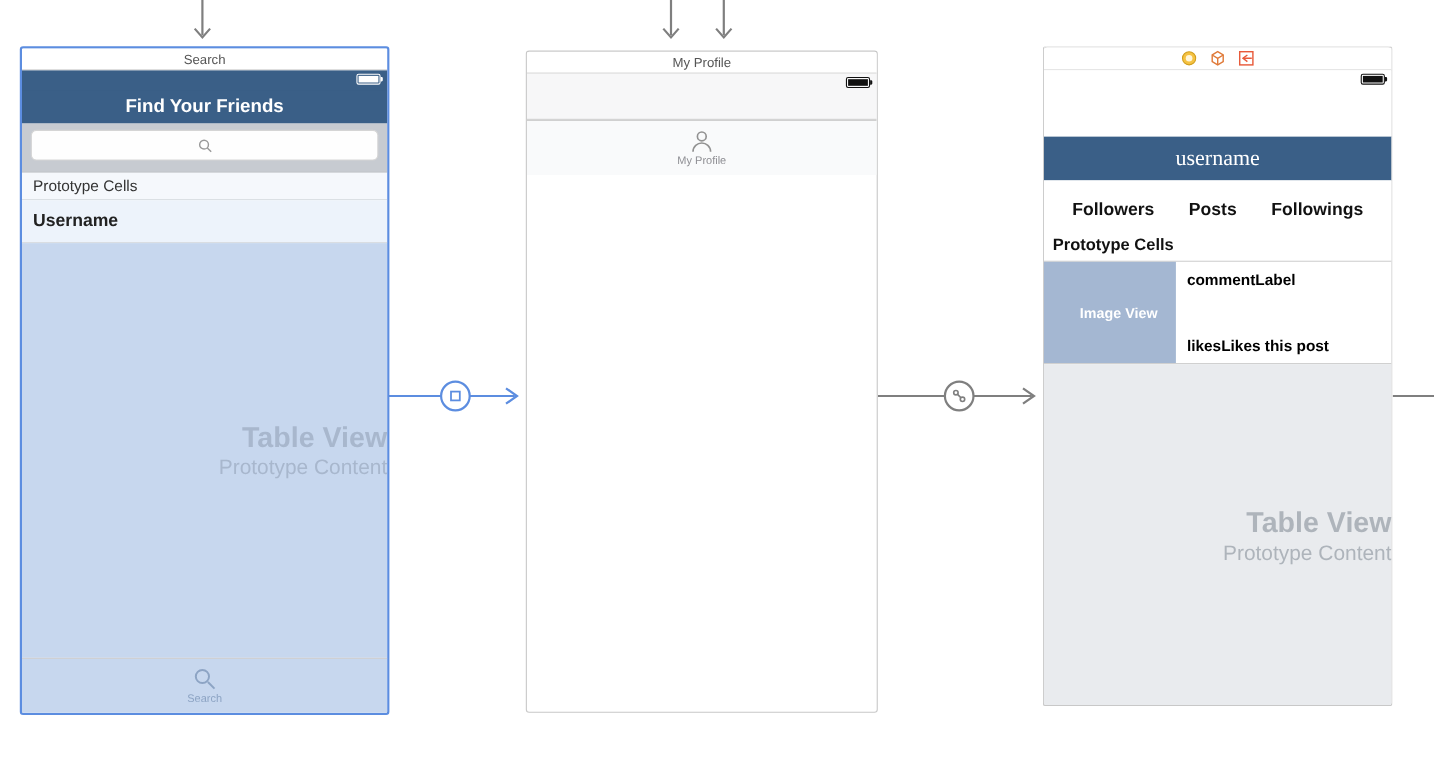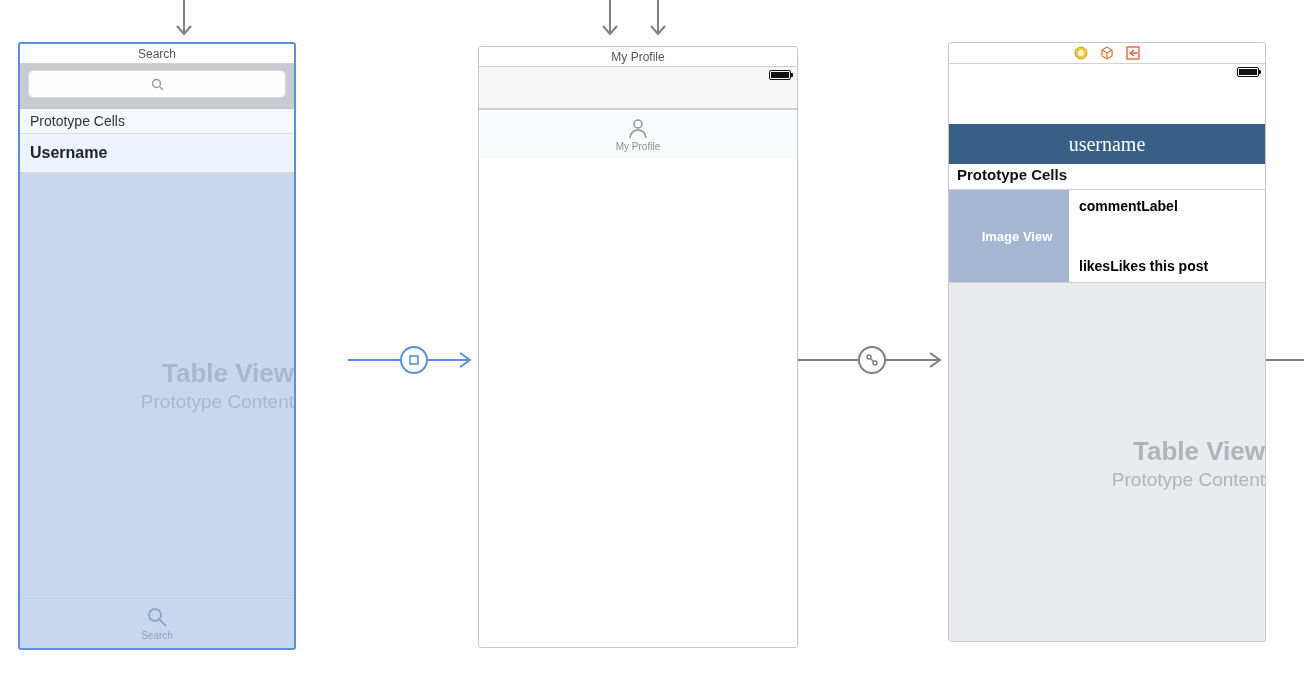--- a/index.html
+++ b/index.html
@@ -121,21 +121,21 @@
     display: flex;
     align-items: center;
     justify-content: center;
     flex-direction: column;
     color: #929292;
   }
   .tab-bar .label { font-size: 10px; margin-top: 2px; color: #8e8e93; }
   .tab-bar.selected-blue { background: #c7d7ee; }
   .tab-bar.selected-blue .label { color: #8da4c4; }
   .vc-inner { height: calc(100% - 20px); display: flex; flex-direction: column; }
-  .vc1 { left: 18px; top: 42px; width: 278px; height: 608px; border: 2px solid #5c8de0; }
+  .vc1 { left: 18px; top: 42px; width: 336px; height: 608px; border: 2px solid #5c8de0; }
   .vc2 { left: 478px; top: 46px; width: 320px; height: 602px; }
   .vc3 { left: 948px; top: 42px; width: 318px; height: 600px; border-top: none; }
   .vc3 .vc-title { height: 22px; border-top: 1px solid #c8c8c8; border-radius: 3px 3px 0 0; display:flex; align-items:center; justify-content:center; gap:12px;}
   .arrow {
     position: absolute;
     stroke: #7f7f7f;
     fill: none;
     stroke-width: 2;
   }
   .arrow.blue { stroke: #5c8de0; }
@@ -262,20 +262,30 @@
   </svg>
 </div>
 
 <svg class="arrow" style="left:1266px; top:350px; width:38px; height:20px;" viewBox="0 0 38 20">
   <line x1="0" y1="10" x2="38" y2="10"></line>
 </svg>
 
 <div class="vc vc1">
   <div class="vc-title">Search</div>
   <div class="vc-inner">
+    <div style="background:#3a5f87;">
+      <div class="status-bar">
+        <div class="battery white">
+            <div class="fill"></div>
+          </div>
+      </div>
+      <div class="nav-bar thin" style="height:30px;">
+        <span style="font-size:17px;">Find Your Friends</span>
+      </div>
+    </div>
     <div class="search-wrap">
       <div class="search-field">
         <svg width="13" height="13" viewBox="0 0 13 13">
           <circle cx="5.5" cy="5.5" r="4" fill="none" stroke="#999" stroke-width="1.3"></circle>
           <line x1="8.5" y1="8.5" x2="12" y2="12" stroke="#999" stroke-width="1.3"></line>
         </svg>
       </div>
     </div>
     <div class="section-header">Prototype Cells</div>
     <div class="proto-cell">
@@ -336,20 +346,25 @@
       <div class="status-bar">
         <div class="battery">
             <div class="fill"></div>
           </div>
       </div>
     </div>
     <div class="profile-head">
       <span>username</span>
     </div>
     <div style="background:#fff;">
+      <div class="stats-row">
+        <span>Followers</span>
+        <span>Posts</span>
+        <span>Followings</span>
+      </div>
       <div class="proto3-header">Prototype Cells</div>
     </div>
     <div class="cell3">
       <div class="imgview">
         <span>Image View</span>
       </div>
       <div class="right">
         <div class="top">commentLabel</div>
         <div class="bot">
           <span>likes</span><span>Likes this post</span>

